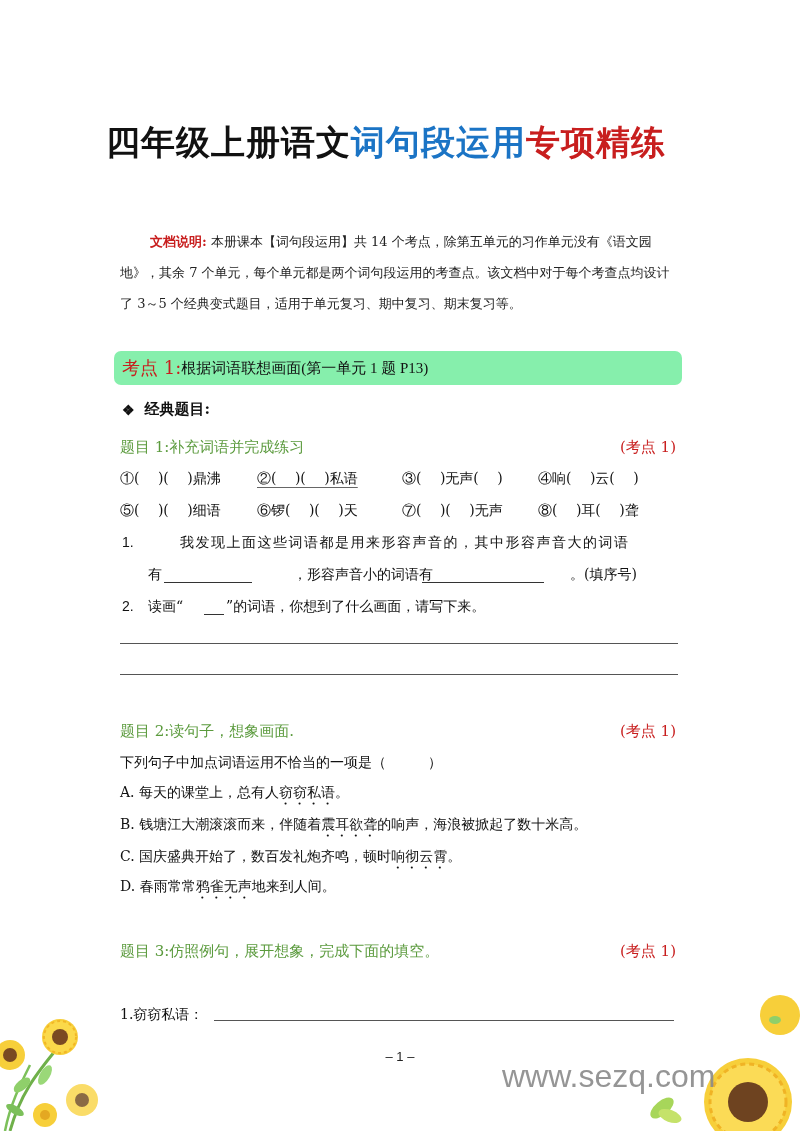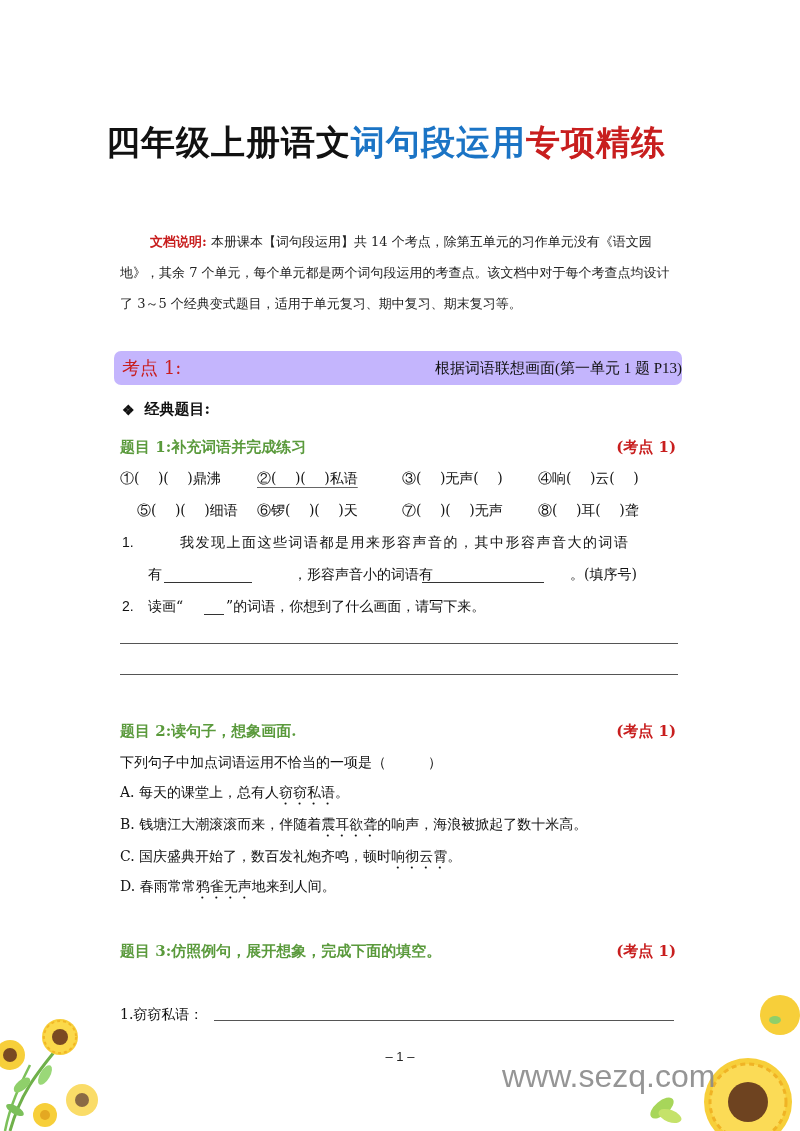--- a/index.html
+++ b/index.html
@@ -12,31 +12,31 @@
            font-family: "DejaVu Serif", serif; }
   .title .t-black { color: #111111; }
   .title .t-blue { color: #1b74c5; }
   .title .t-red { color: #c81e1e; }
 
   .intro { position: absolute; top: 226px; left: 120px; width: 560px;
            font-size: 13px; line-height: 31px; text-indent: 30px; color: #222; }
   .intro .intro-label { color: #c81e1e; font-weight: bold; }
 
   .kaodian-bar { position: absolute; top: 351px; left: 114px; width: 568px; height: 34px;
-                 background: #c4b5fd; border-radius: 7px; display: flex; align-items: center;
-                 padding-left: 8px; box-sizing: border-box; white-space: nowrap; justify-content: space-between; }
+                 background: #86efac; border-radius: 7px; display: flex; align-items: center;
+                 padding-left: 8px; box-sizing: border-box; white-space: nowrap; }
   .kaodian-bar .kd-label { color: #c81e1e; font-size: 18px; font-family: "DejaVu Serif", serif; }
   .kaodian-bar .kd-text { color: #111; font-size: 15px; font-family: "Liberation Serif", serif; }
 
   .classic { position: absolute; top: 400px; left: 122px; font-size: 15px; font-weight: bold;
              display: flex; align-items: center; gap: 10px; }
   .classic .diamond { font-size: 14px; }
 
   .q-head { position: absolute; left: 120px; width: 556px; display: flex; justify-content: space-between;
-            font-size: 15px; white-space: nowrap; font-weight: bold; }
+            font-size: 15px; white-space: nowrap; }
   .q-head .q-title { color: #5a9a3c; }
   .q-head .q-tag { color: #c81e1e; }
 
   .row { position: absolute; left: 120px; width: 560px; font-size: 14px; white-space: nowrap; }
   .u { text-decoration: underline; text-decoration-color: #666; text-underline-offset: 4px; }
 
   .line { position: absolute; left: 120px; width: 558px; height: 0; border-top: 1.5px solid #555; }
   .blank-u { display: inline-block; border-bottom: 1px solid #333; height: 14px; vertical-align: baseline; }
 
   .dotted { text-emphasis: dot; text-emphasis-position: under; -webkit-text-emphasis: dot; -webkit-text-emphasis-position: under; }
@@ -78,21 +78,21 @@
   </div>
 
   <div class="row" style="top:470px;">
     <span style="position:absolute;left:0;">①(　 )(　 )鼎沸</span>
     <span class="u" style="position:absolute;left:137px;">②(　 )(　 )私语</span>
     <span style="position:absolute;left:282px;">③(　 )无声(　 )</span>
     <span style="position:absolute;left:418px;">④响(　 )云(　 )</span>
   </div>
 
   <div class="row" style="top:502px;">
-    <span style="position:absolute;left:17px;">⑤(　 )(　 )细语</span>
+    <span style="position:absolute;left:0;">⑤(　 )(　 )细语</span>
     <span style="position:absolute;left:137px;">⑥锣(　 )(　 )天</span>
     <span style="position:absolute;left:282px;">⑦(　 )(　 )无声</span>
     <span style="position:absolute;left:418px;">⑧(　 )耳(　 )聋</span>
   </div>
 
   <div class="row" style="top:534px;">
     <span style="position:absolute;left:2px;font-family:'Liberation Sans',sans-serif;">1.</span>
     <span style="position:absolute;left:28px;letter-spacing:1.5px;margin-left:32px;">我发现上面这些词语都是用来形容声音的，其中形容声音大的词语</span>
   </div>
 

